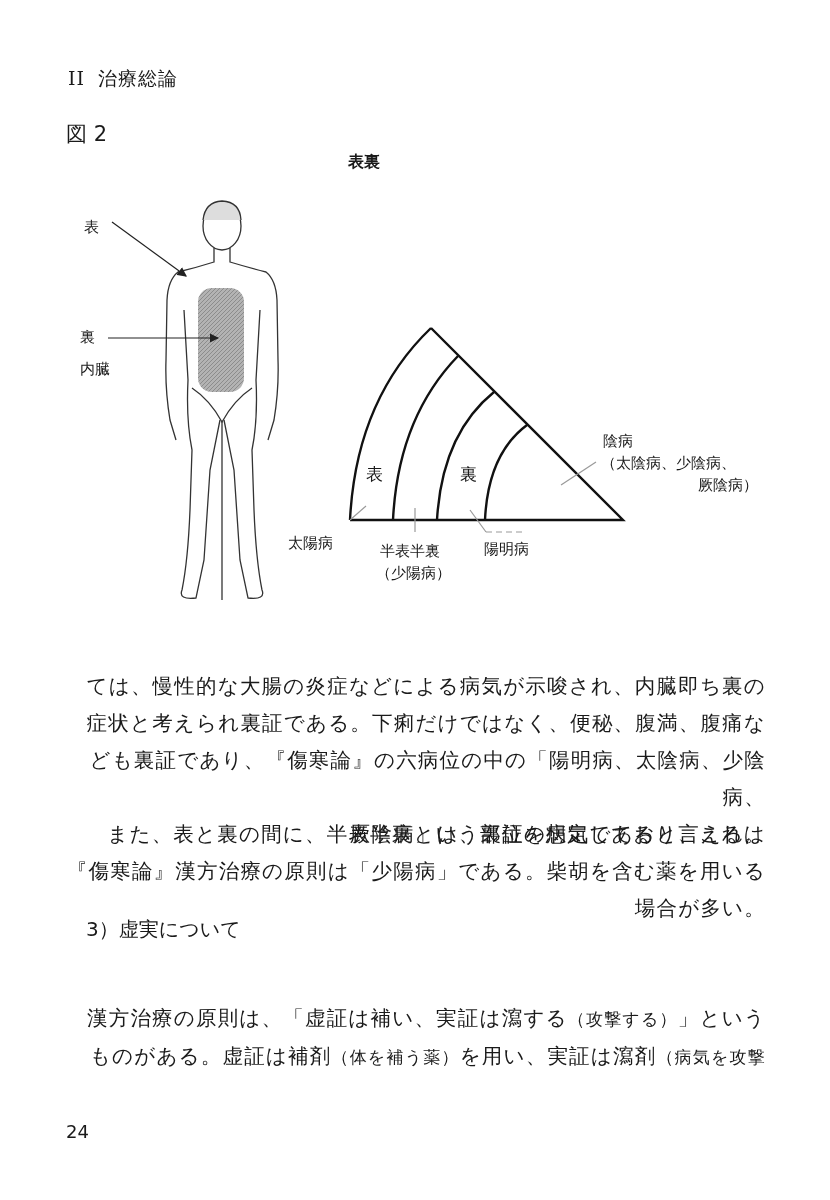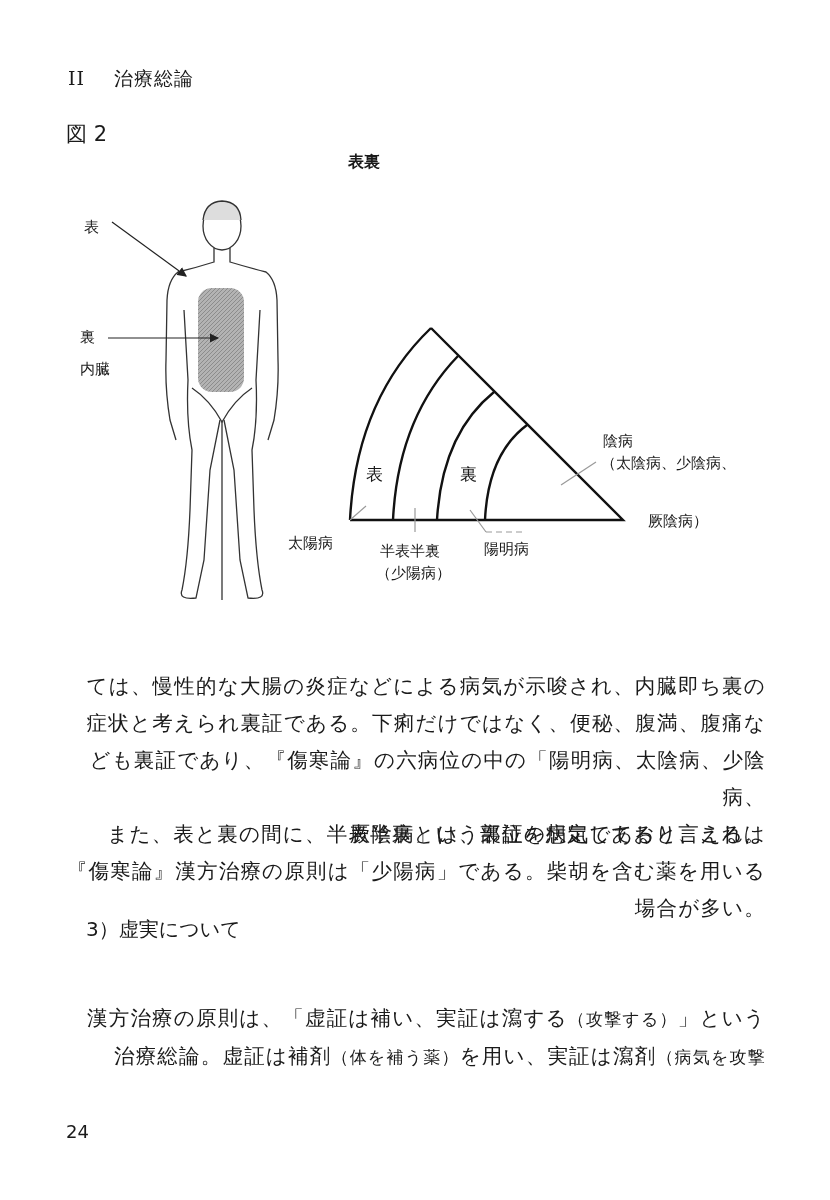--- a/index.html
+++ b/index.html
@@ -1,19 +1,19 @@
 <!DOCTYPE html>
 <html><head>
 <meta charset="utf-8">
 <style>
   html, body { margin: 0; padding: 0; background: #ffffff; }
   body { width: 830px; height: 1200px; position: relative; overflow: hidden; color: #1a1a1a; font-family: "DejaVu Serif", serif; }
   .abs { position: absolute; }
   .running-head { left: 68px; top: 66px; font-family: "DejaVu Serif", serif; font-size: 19px; letter-spacing: 1px; }
-  .running-head .num { margin-right: 22px; }
+  .running-head .num { margin-right: 6px; }
   .fig-label { left: 66px; top: 120px; font-family: "DejaVu Sans", sans-serif; font-size: 21px; }
   .fig-title { left: 348px; top: 152px; font-family: "DejaVu Sans", sans-serif; font-size: 16px; font-weight: bold; }
   .figure { left: 0; top: 0; width: 830px; height: 640px; }
   .lbl { position: absolute; font-family: "DejaVu Sans", sans-serif; font-size: 15px; white-space: nowrap; }
   .body-text { left: 66px; width: 700px; font-size: 20.5px; line-height: 37px; letter-spacing: 1.2px; text-align: right; }
   .para { margin: 0; }
   .indent { text-indent: 1em; }
   .small { font-size: 17px; }
   .section-heading { left: 86px; top: 916px; font-family: "DejaVu Sans", sans-serif; font-size: 20px; }
   .page-number { left: 66px; top: 1121px; font-family: "DejaVu Sans", sans-serif; font-size: 18px; }
@@ -78,21 +78,21 @@
   <div class="lbl" style="left:80px;top:360px;text-align:center;">内臓</div>
 
   <div class="lbl" style="left:366px;top:463px;font-size:17px;">表</div>
   <div class="lbl" style="left:460px;top:463px;font-size:17px;">裏</div>
   <div class="lbl" style="left:288px;top:534px;">太陽病</div>
   <div class="lbl" style="left:380px;top:542px;">半表半裏</div>
   <div class="lbl" style="left:376px;top:564px;">（少陽病）</div>
   <div class="lbl" style="left:484px;top:540px;">陽明病</div>
   <div class="lbl" style="left:603px;top:432px;">陰病</div>
   <div class="lbl" style="left:601px;top:454px;">（太陰病、少陰病、</div>
-  <div class="lbl" style="left:648px;top:476px;margin-top:36px;">厥陰病）</div>
+  <div class="lbl" style="left:698px;top:476px;">厥陰病）</div>
 </div>
 
 <div class="abs body-text" style="top:668px;">
   <p class="para">ては、慢性的な大腸の炎症などによる病気が示唆され、内臓即ち裏の</p>
   <p class="para">症状と考えられ裏証である。下痢だけではなく、便秘、腹満、腹痛な</p>
   <p class="para">ども裏証であり、『傷寒論』の六病位の中の「陽明病、太陰病、少陰病、</p>
   <p class="para">厥陰病」は、裏証の病気であると言える。</p>
 </div>
 
 <div class="abs body-text" style="top:816px;">
@@ -101,17 +101,17 @@
   <p class="para">場合が多い。</p>
 </div>
 
 <div class="abs section-heading">3）虚実について</div>
 
 <div class="abs body-text" style="top:1000px;">
   <p class="para indent">
     <span>漢方治療の原則は、「虚証は補い、実証は瀉する</span><span class="small">（攻撃する）</span><span>」という</span>
   </p>
   <p class="para">
-    <span>治療総論。虚証は補剤</span><span class="small">（体を補う薬）</span><span>を用い、実証は瀉剤</span><span class="small">（病気を攻撃</span>
+    <span>ものがある。虚証は補剤</span><span class="small">（体を補う薬）</span><span>を用い、実証は瀉剤</span><span class="small">（病気を攻撃</span>
   </p>
 </div>
 
 <div class="abs page-number">24</div>
 
 </body></html>

